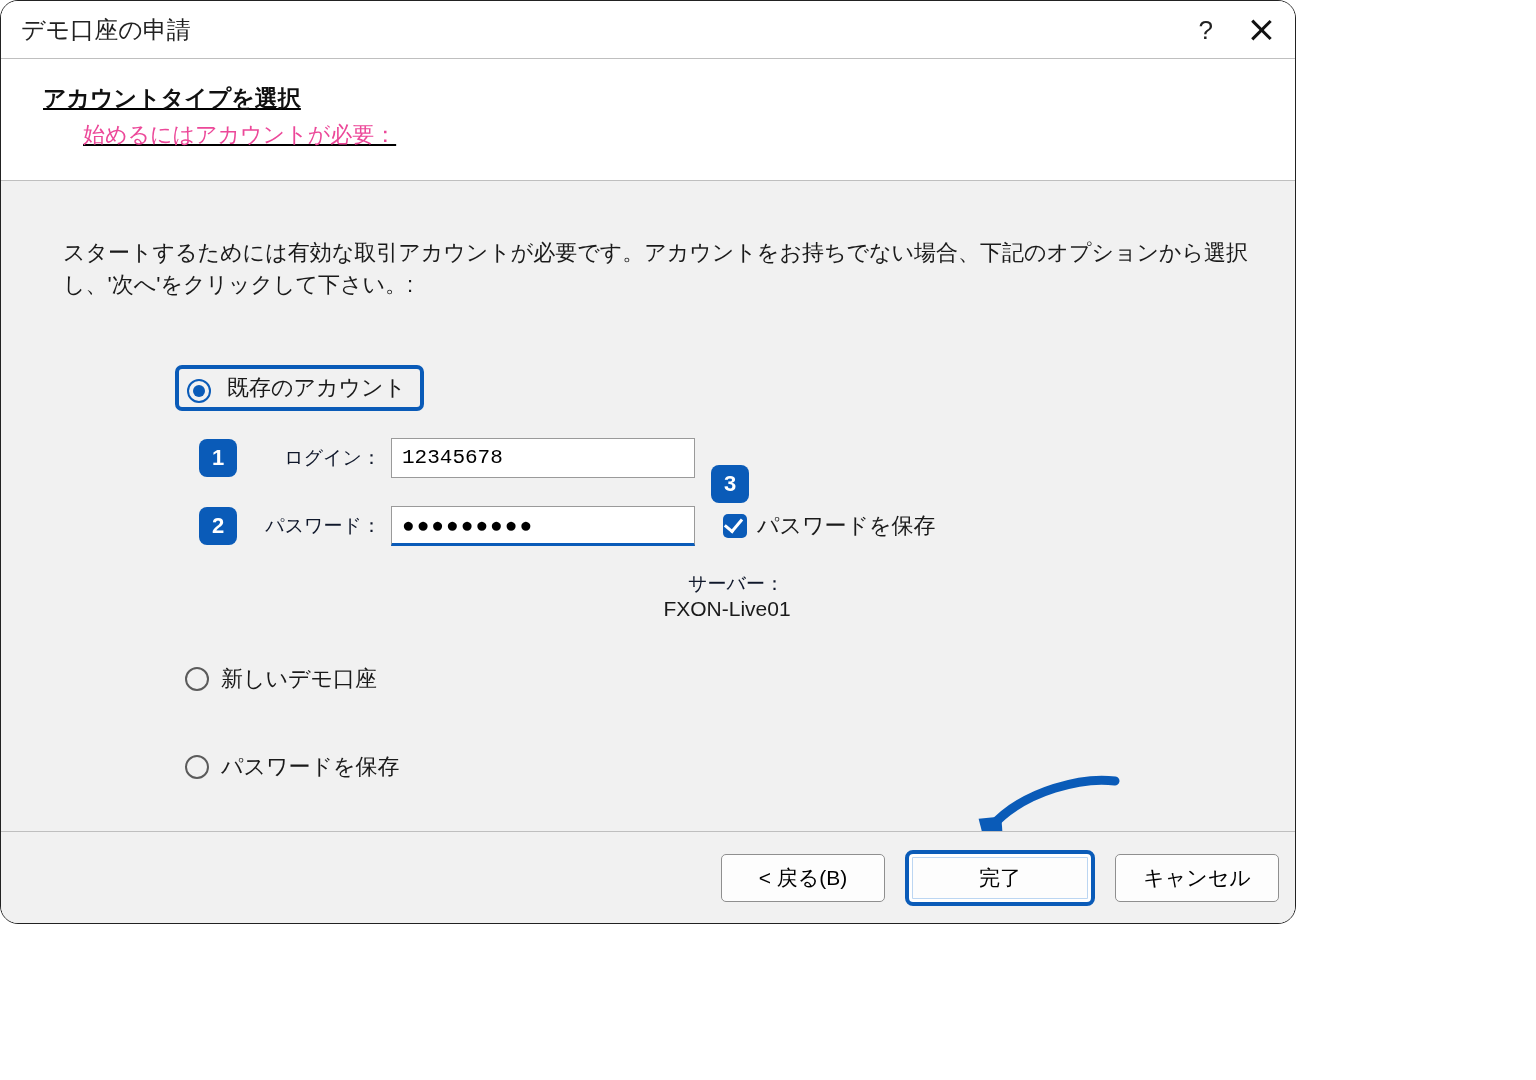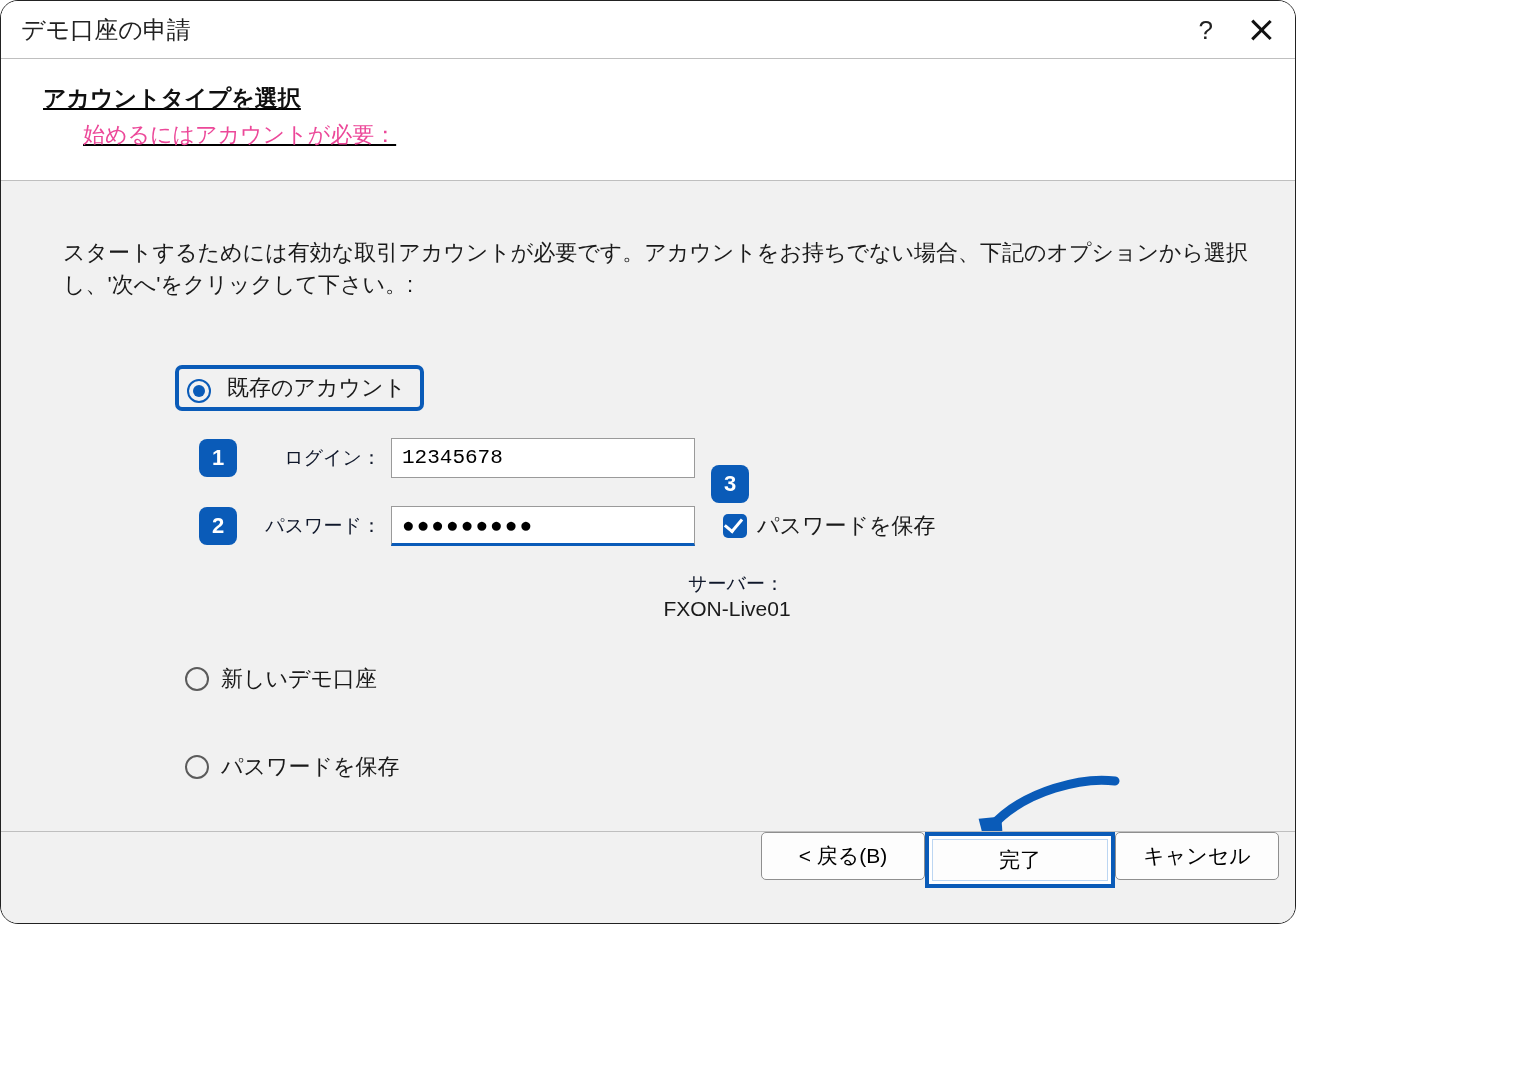--- a/index.html
+++ b/index.html
@@ -218,40 +218,42 @@
     gap: 24px;
   }
 
   
   .footer {
     position: absolute;
     left: 0; right: 0; bottom: 0;
     height: 92px;
     border-top: 1px solid #bfbfbf;
     display: flex;
+    align-items: center;
     justify-content: flex-end;
     padding: 0 16px 0 0;
+    gap: 20px;
     background: #f1f1f1;
   }
   .btn {
     min-width: 164px;
     height: 48px;
     border: 1px solid #8f8f8f;
     background: #fdfdfd;
     font-size: 21px;
     display: flex; align-items: center; justify-content: center;
     border-radius: 5px;
     cursor: pointer;
     user-select: none;
   }
   .btn.primary-highlight {
     min-width: 190px;
     height: 56px;
     border: 4px solid #0a5bb8;
-    border-radius: 0;
+    border-radius: 8px;
     box-shadow: inset 0 0 0 3px #fff, inset 0 0 0 4px #bcd6f2;
   }
 
   
   .arrow-wrap {
     position: absolute;
     right: 170px;
     bottom: 72px;
     width: 160px; height: 80px;
     pointer-events: none;

